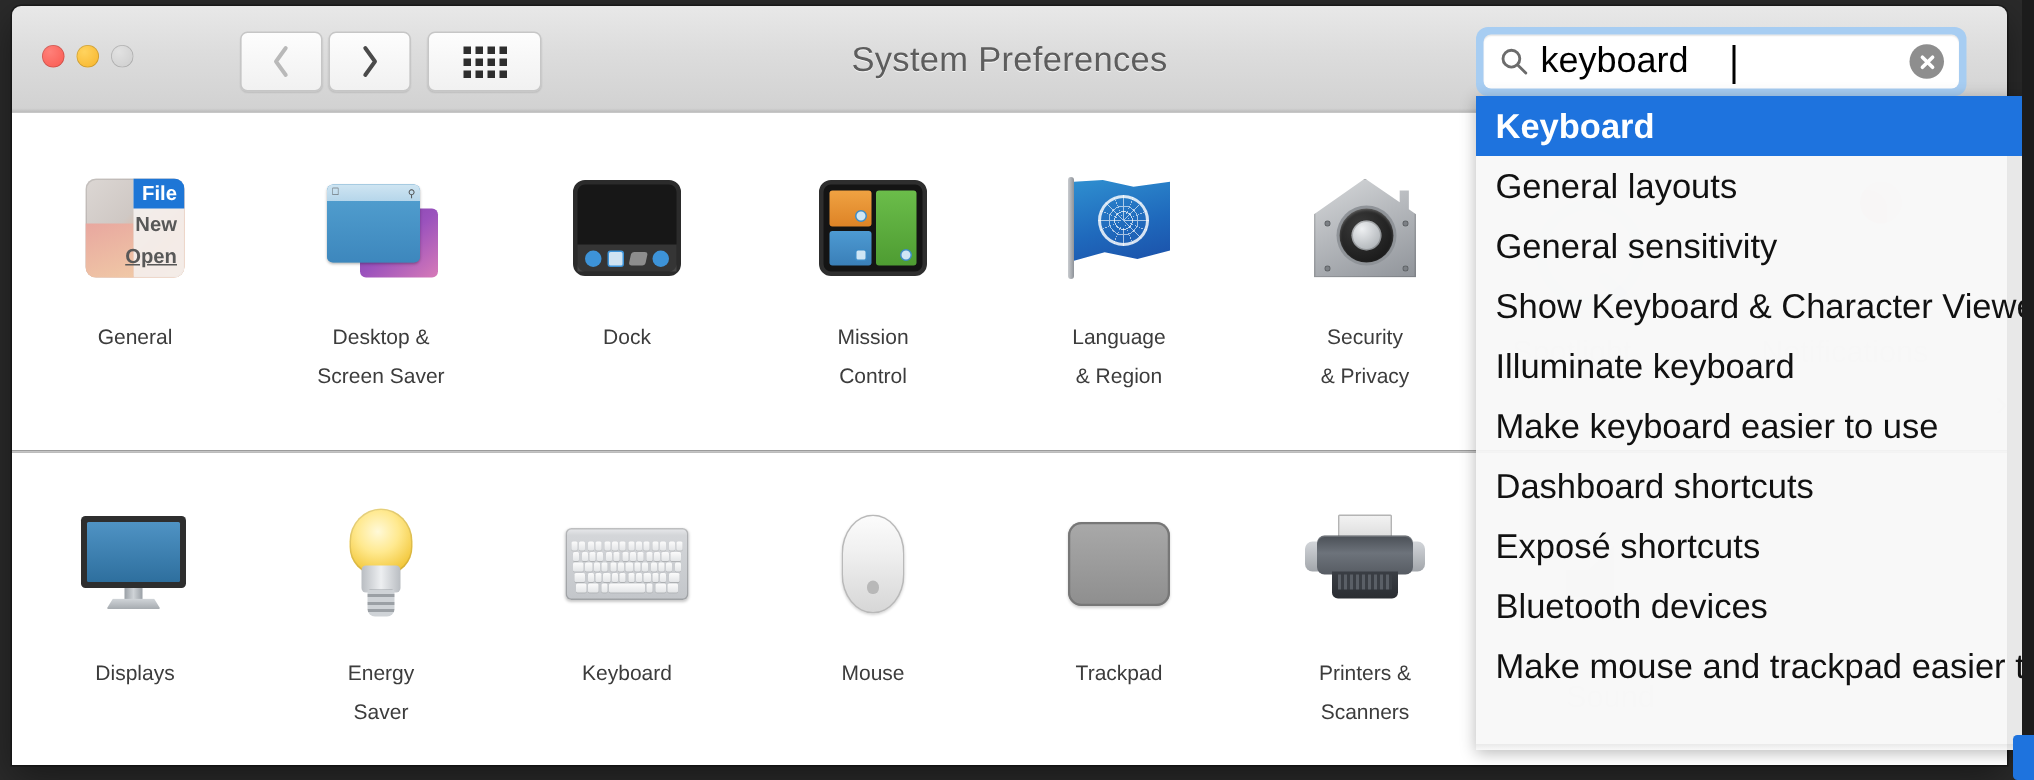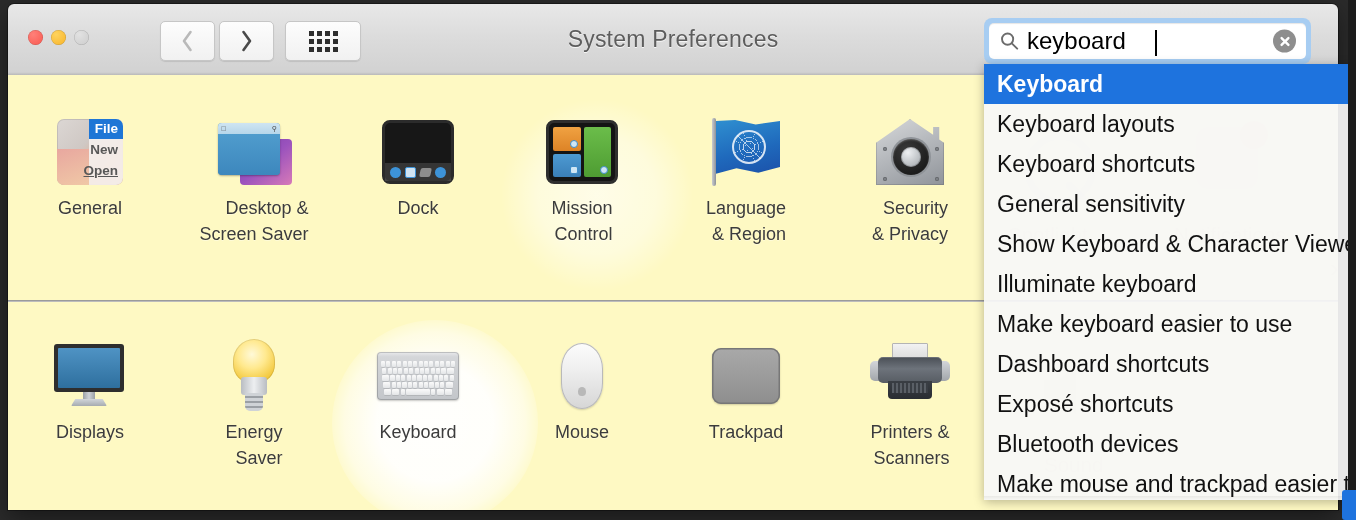--- a/index.html
+++ b/index.html
@@ -120,21 +120,21 @@
     background: #8e8e8e;
     display: flex; align-items: center; justify-content: center;
   }
   .clearbtn svg { width: 12px; height: 12px; }
   .clearbtn line { stroke: #fff; stroke-width: 2.4; stroke-linecap: round; }
 
   
   .content {
     position: absolute; left: 0; top: 71px;
     width: 100%; bottom: 0;
-    background: #fef9c3;
+    background: #ffffff;
   }
 
   .rowdivider {
     position: absolute; left: 0; width: 100%; top: 225px;
     border-top: 1px solid #9b9b9b;
     border-bottom: 1px solid #bcbcbc;
     height: 0;
   }
 
   
@@ -158,22 +158,22 @@
     width: 164px;
     display: flex; flex-direction: column; align-items: center;
     position: relative; z-index: 2;
   }
   .pref .iconbox {
     width: 86px; height: 86px;
     display: flex; align-items: center; justify-content: center;
     position: relative;
   }
   .pref .label {
-    margin-top: 0;
-    font-size: 18px; color: #3c3c3c; text-align: right; line-height: 26px;
+    margin-top: 16px;
+    font-size: 14px; color: #3c3c3c; text-align: center; line-height: 26px;
     white-space: pre-line;
     text-shadow: 0 1px 0 rgba(255,255,255,.35);
   }
 
   
   
   .ic-general {
     width: 66px; height: 66px; border-radius: 7px; overflow: hidden;
     position: relative;
     background: linear-gradient(135deg, #dcd7d4 0%, #cfc8c4 40%, #e7a684 72%, #e8b693 100%);
@@ -812,22 +812,21 @@
 
         <div class="ghost ghost-arrow" style="left:1322px; top:178px;">›</div>
 
       </div>
 
     </div>
   </div>
 
   <div class="dropdown">
     <div class="dd-item selected">Keyboard</div>
-    <div class="dd-item">Keyboard layouts</div>
-    <div class="dd-item">Keyboard shortcuts</div>
+    <div class="dd-item">General layouts</div>
     <div class="dd-item">General sensitivity</div>
     <div class="dd-item">Show Keyboard &amp; Character Viewers in menu bar</div>
     <div class="dd-item">Illuminate keyboard</div>
     <div class="dd-item">Make keyboard easier to use</div>
     <div class="dd-item">Dashboard shortcuts</div>
     <div class="dd-item">Exposé shortcuts</div>
     <div class="dd-item">Bluetooth devices</div>
     <div class="dd-item">Make mouse and trackpad easier to use</div>
     <div class="dd-bottomedge"></div>
   </div>

